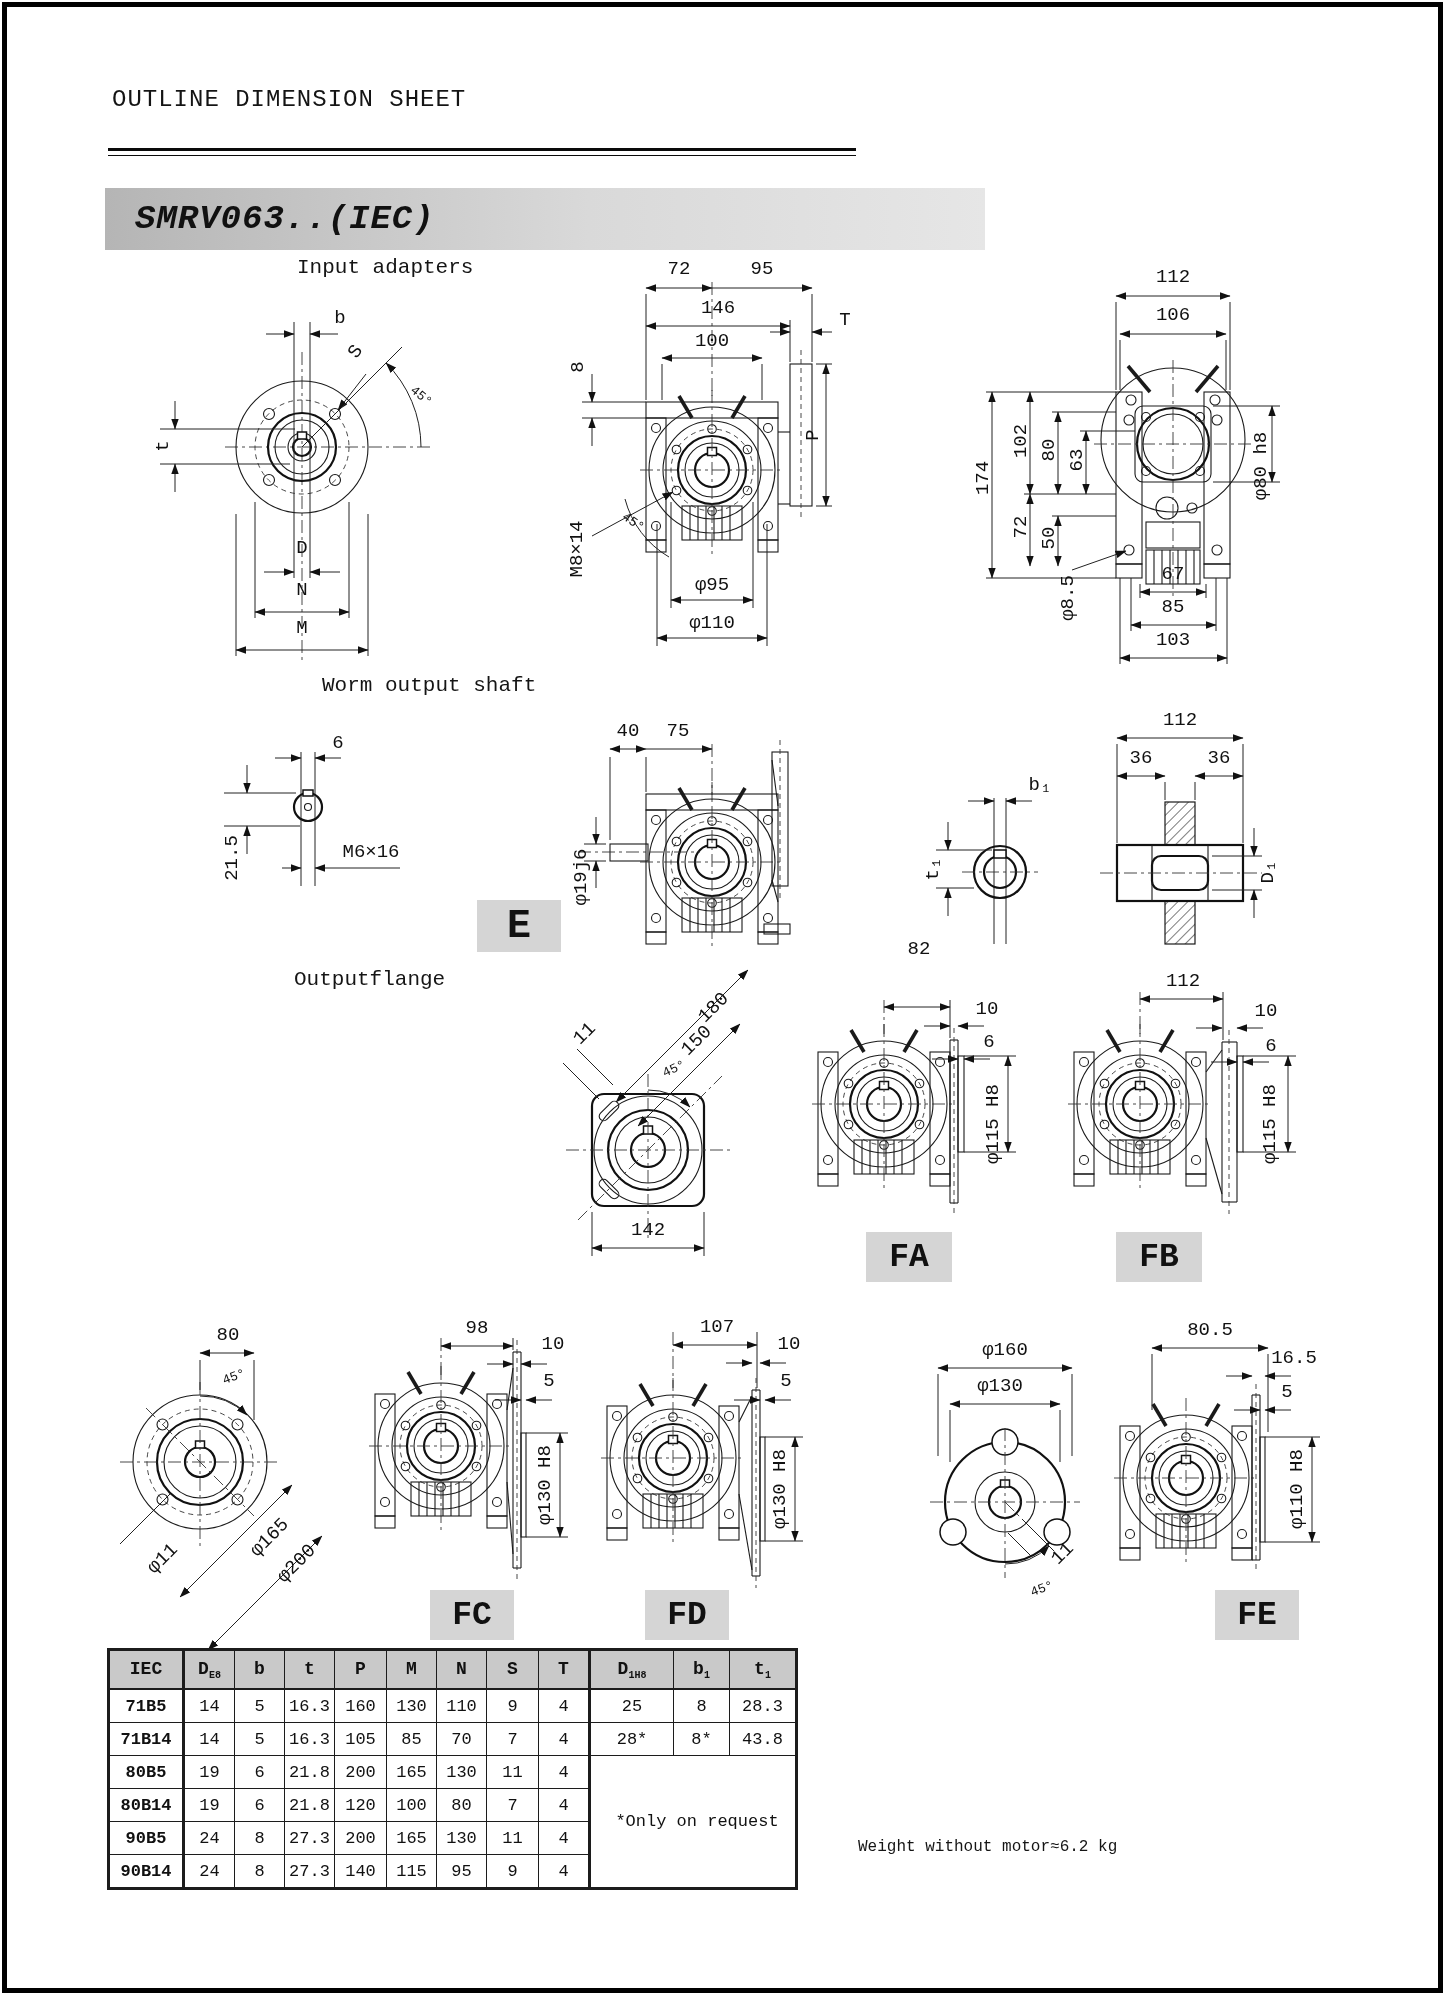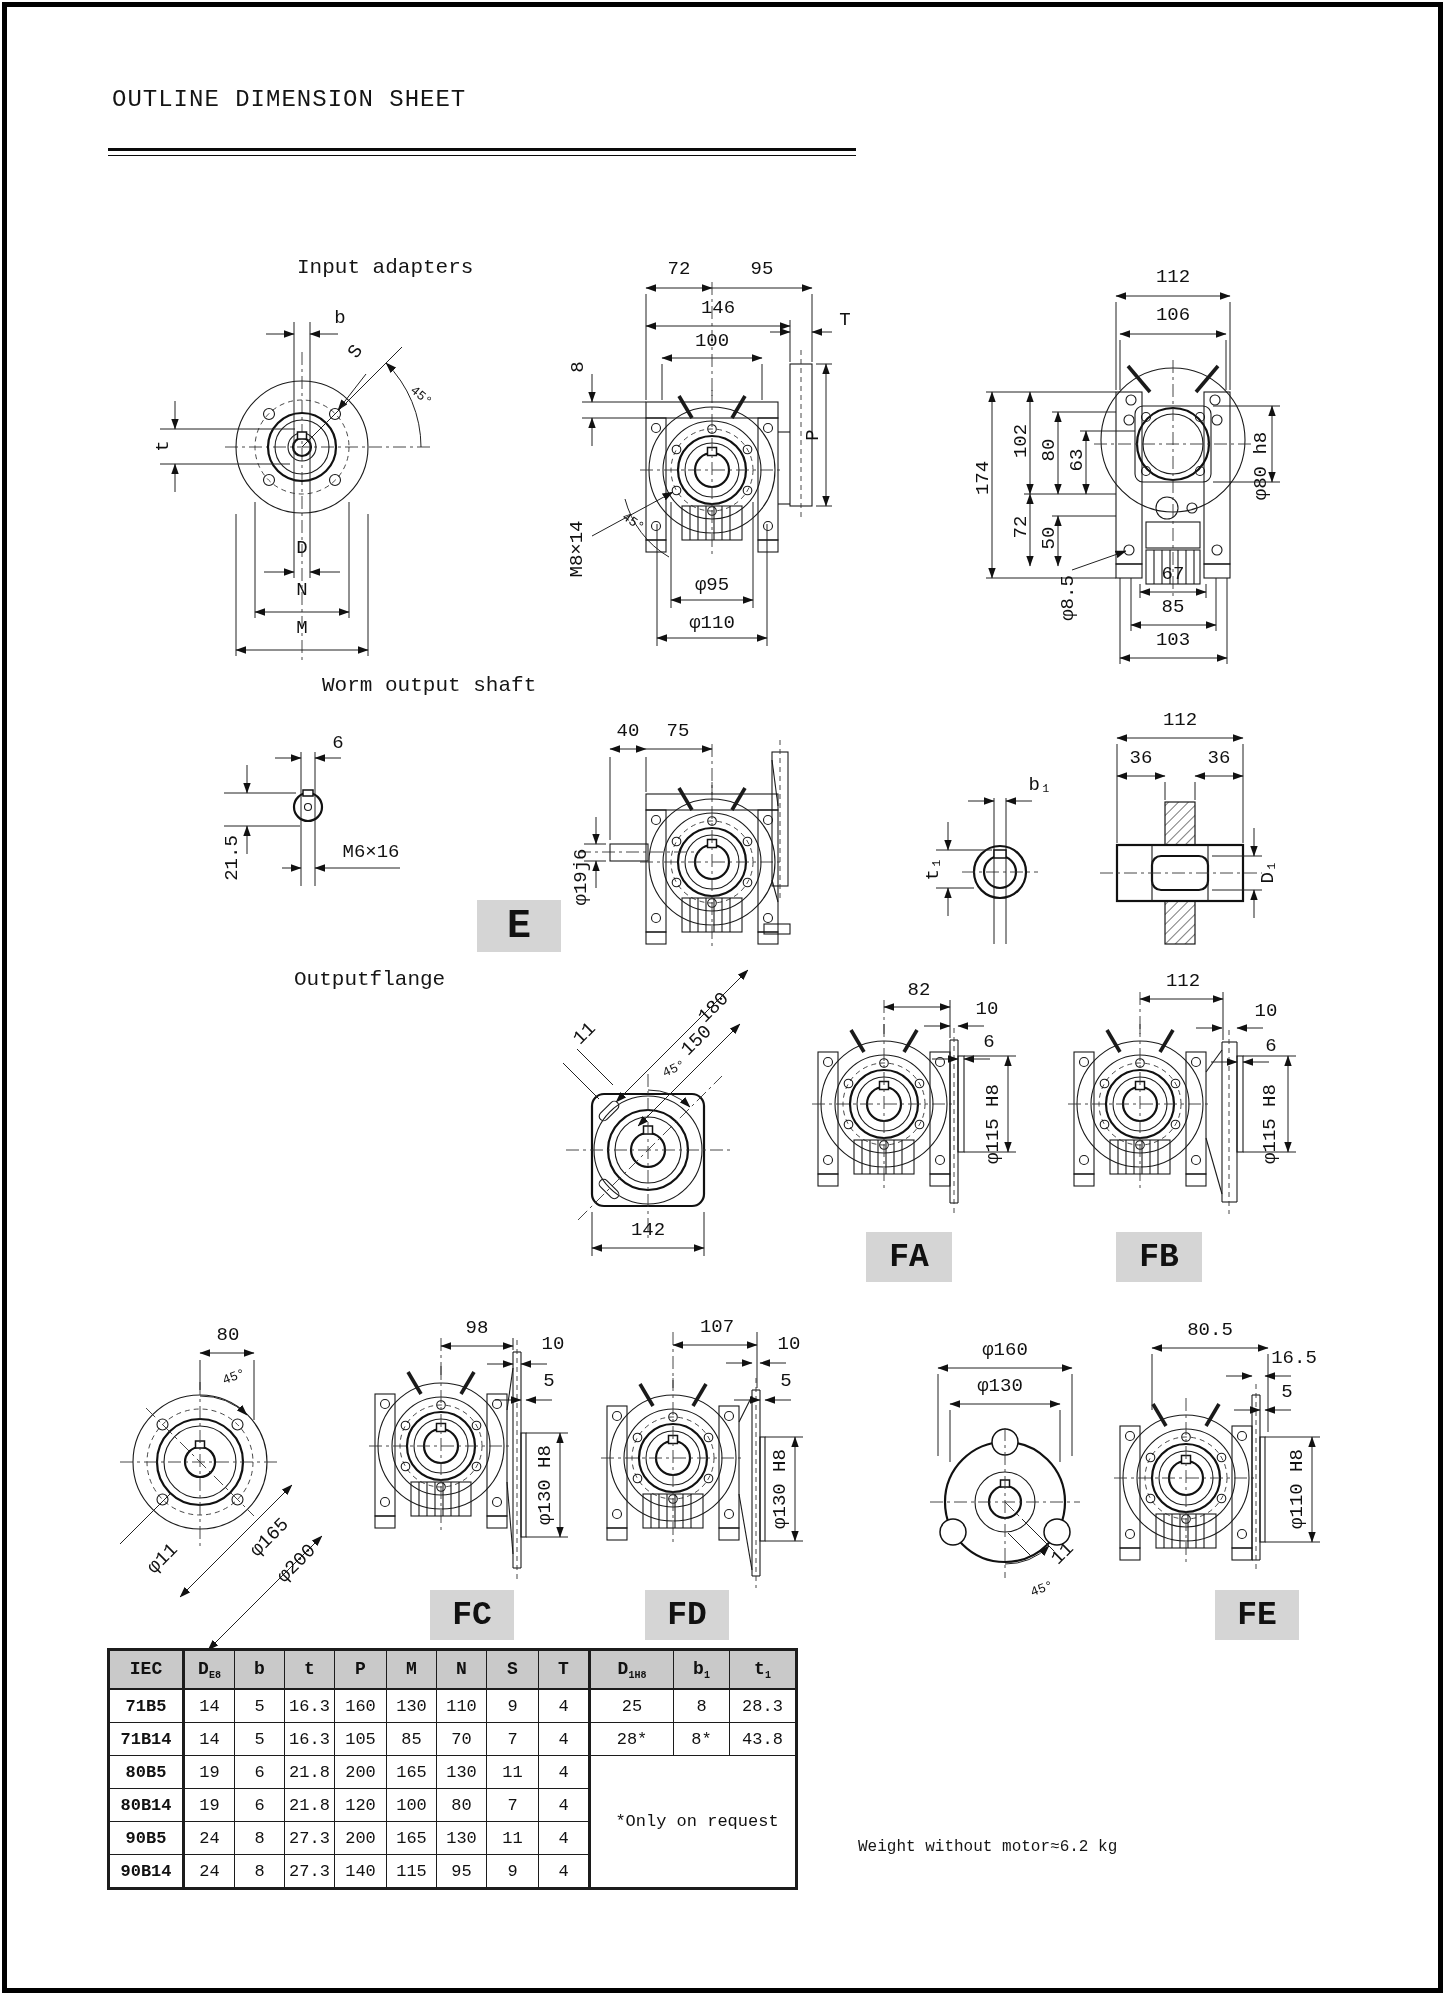--- a/index.html
+++ b/index.html
@@ -463,20 +463,23 @@
       <line class="dm" x1="1234" y1="1410" x2="1260" y2="1410" marker-end="url(#ar)"></line>
       <line class="dm" x1="1291" y1="1410" x2="1265" y2="1410" marker-end="url(#ar)"></line>
       <line class="dm" x1="1265" y1="1437" x2="1320" y2="1437"></line>
       <line class="dm" x1="1265" y1="1542" x2="1320" y2="1542"></line>
       <line class="dm" x1="1312" y1="1437" x2="1312" y2="1542" marker-start="url(#ar)" marker-end="url(#ar)"></line>
     </g>
   </svg>
 
   <div class="abs title" style="left:112px;top:86px">OUTLINE DIMENSION SHEET</div>
   <div class="rule" style="left:108px;top:148px;width:748px"></div>
+  <div class="band" style="left:105px;top:188px;width:880px;height:62px">
+    <span>SMRV063..(IEC)</span>
+  </div>
   <div class="abs sec" style="left:297px;top:256px">Input adapters</div>
   <div class="abs sec" style="left:322px;top:674px">Worm output shaft</div>
   <div class="abs sec" style="left:294px;top:968px">Outputflange</div>
 
   <div class="vbox vE" style="left:477px;top:900px;width:84px;height:52px">E</div>
   <div class="vbox vF" style="left:866px;top:1232px;width:86px;height:50px">FA</div>
   <div class="vbox vF" style="left:1116px;top:1232px;width:86px;height:50px">FB</div>
   <div class="vbox vF" style="left:430px;top:1590px;width:84px;height:50px">FC</div>
   <div class="vbox vF" style="left:645px;top:1590px;width:84px;height:50px">FD</div>
   <div class="vbox vF" style="left:1215px;top:1590px;width:84px;height:50px">FE</div>
@@ -530,21 +533,21 @@
   <span class="dim" style="left:1141px;top:758px">36</span>
   <span class="dim" style="left:1219px;top:758px">36</span>
   <span class="dim r90" style="left:1268px;top:872px">D₁</span>
 
   <span class="dim r45" style="left:585px;top:1034px">11</span>
   <span class="dim sm" style="left:674px;top:1069px;transform:translate(-50%,-50%) rotate(-25deg)">45°</span>
   <span class="dim r45" style="left:714px;top:1008px">180</span>
   <span class="dim r45" style="left:697px;top:1041px">150</span>
   <span class="dim" style="left:648px;top:1230px">142</span>
 
-  <span class="dim" style="left:919px;top:990px">82</span>
+  <span class="dim" style="left:919px;top:949px">82</span>
   <span class="dim" style="left:987px;top:1009px">10</span>
   <span class="dim" style="left:989px;top:1042px">6</span>
   <span class="dim r90" style="left:993px;top:1124px">φ115 H8</span>
 
   <span class="dim" style="left:1183px;top:981px">112</span>
   <span class="dim" style="left:1266px;top:1011px">10</span>
   <span class="dim" style="left:1271px;top:1046px">6</span>
   <span class="dim r90" style="left:1270px;top:1124px">φ115 H8</span>
 
   <span class="dim" style="left:228px;top:1335px">80</span>

